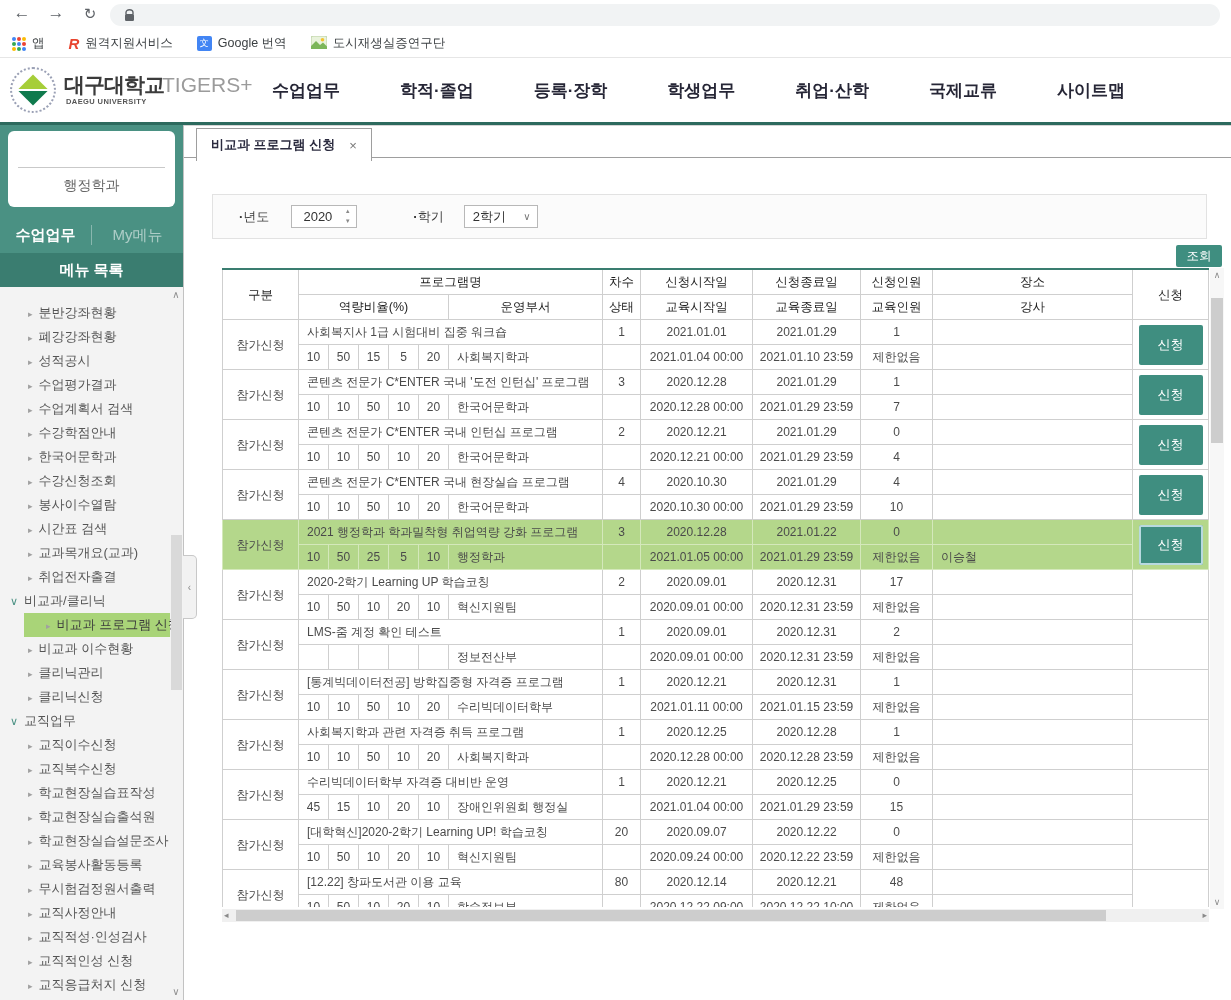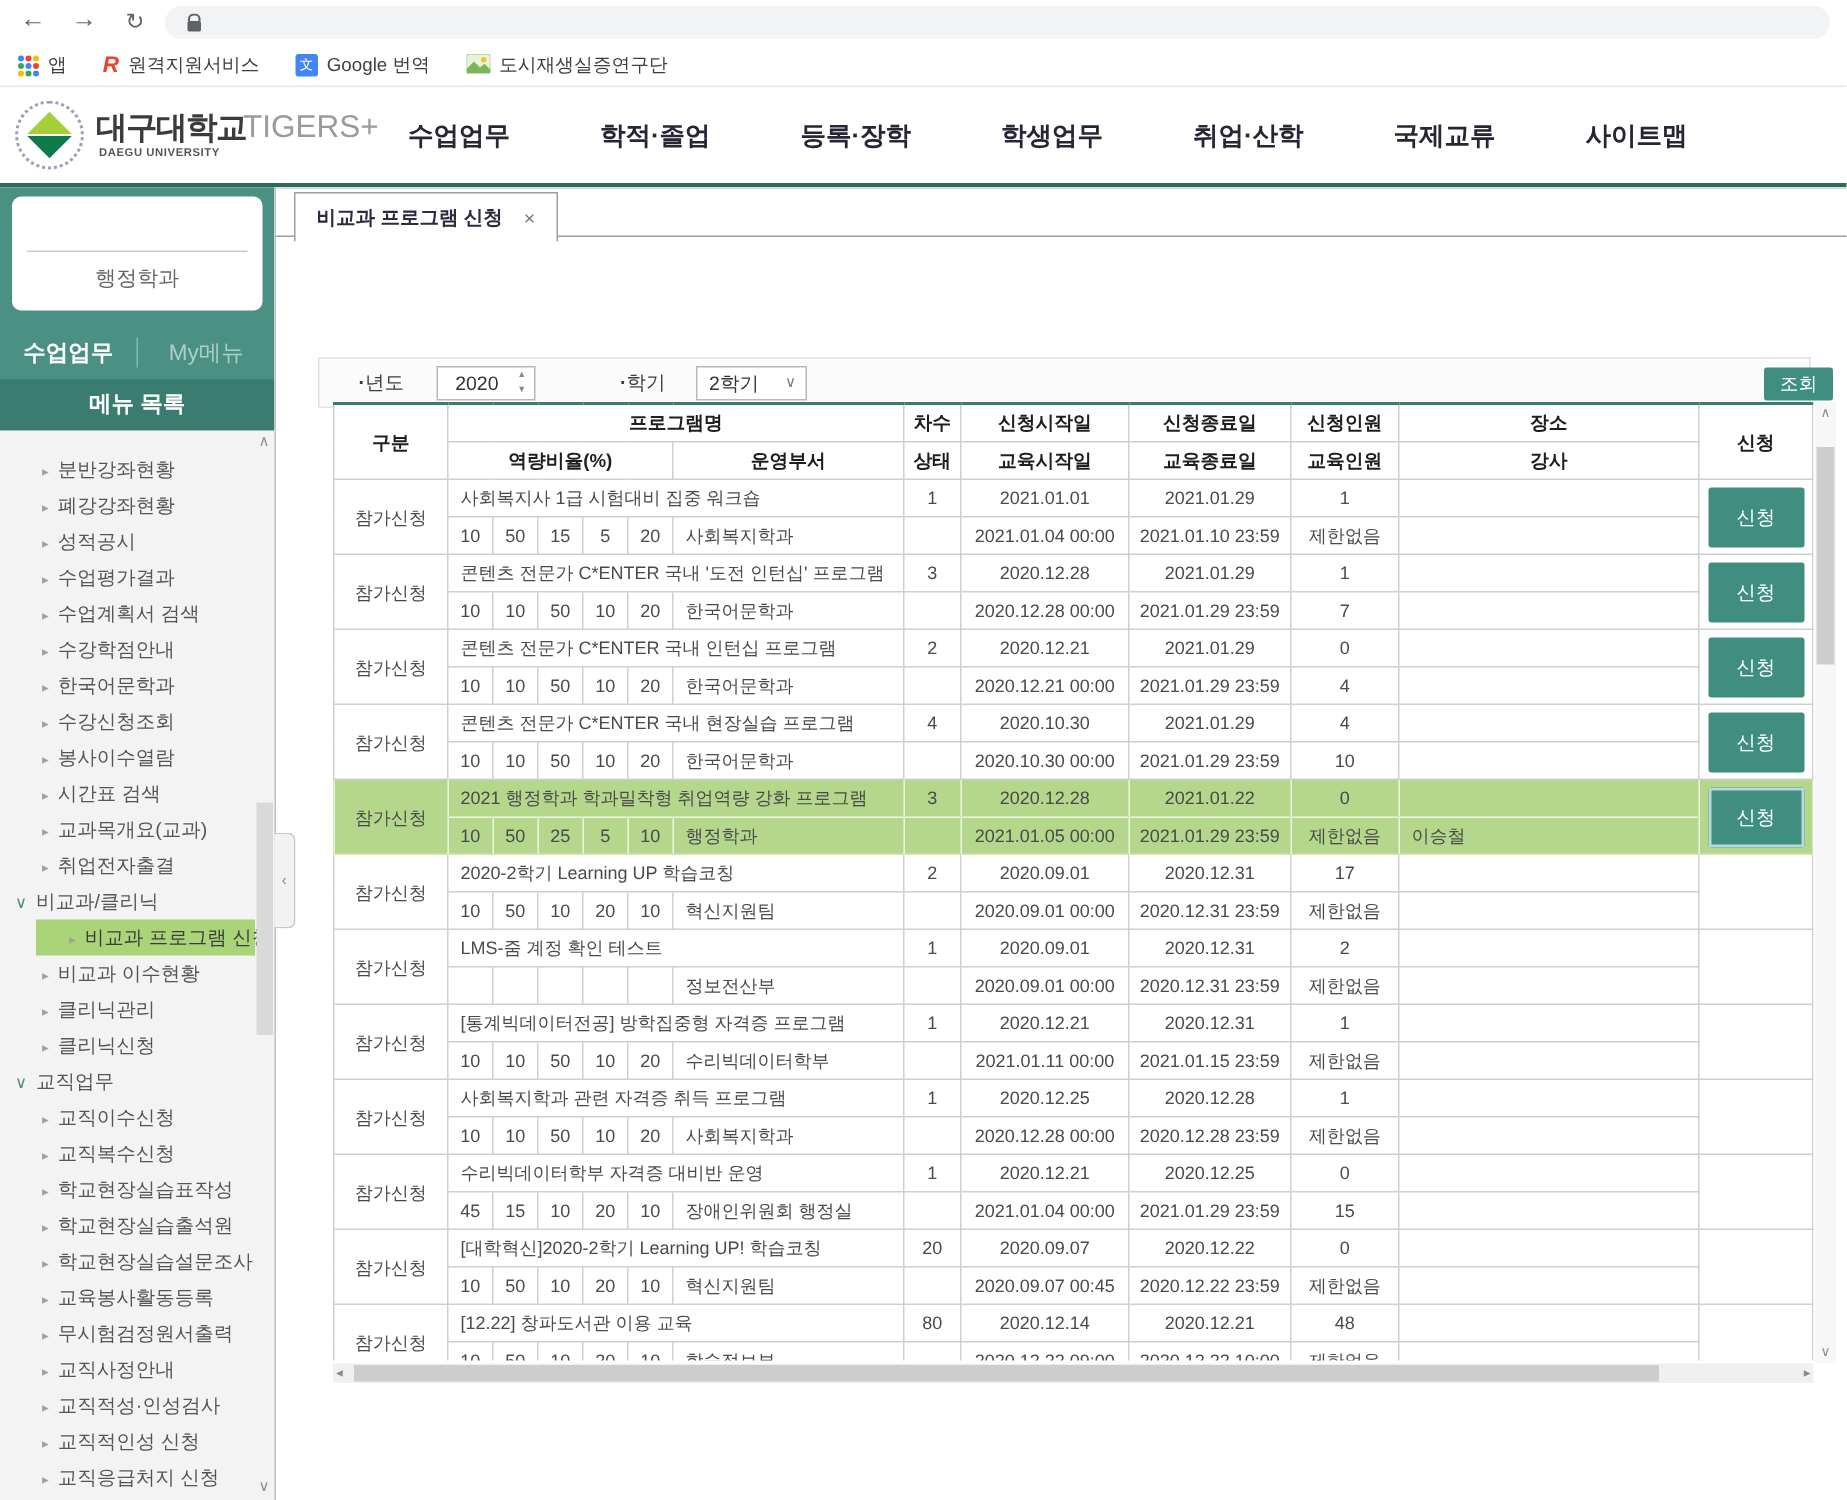--- a/index.html
+++ b/index.html
@@ -64,40 +64,40 @@
   
   #main{position:absolute;left:183px;top:125px;width:1048px;height:875px;background:#fff;
         border-left:1px solid #c2c2c2;box-sizing:border-box;}
   .tab-strip{position:absolute;top:0;left:0;width:100%;height:33px;background:#fff;
              border-top:1px solid #d5d5d5;border-bottom:1px solid #9e9e9e;box-sizing:border-box;}
   .doc-tab{position:absolute;left:12px;top:2px;height:32px;background:#fff;border:1px solid #9e9e9e;border-bottom:none;
            display:flex;align-items:center;padding:0 14px;gap:14px;z-index:2;cursor:pointer;}
   .doc-tab .t-label{font-size:13px;font-weight:bold;color:#2b2b3f;}
   .doc-tab .t-close{font-size:13px;color:#777;cursor:pointer;}
   .breadcrumb{position:absolute;top:42px;left:22px;font-size:13px;font-weight:bold;color:#3a3a3a;}
-  .filter-box{position:absolute;top:69px;left:28px;width:995px;height:34px;background:#fbfbfb;
-              border:1px solid #e2e2e2;box-sizing:border-box;display:flex;align-items:center;margin-top:44px;}
+  .filter-box{position:absolute;top:69px;left:28px;width:995px;height:45px;background:#fbfbfb;
+              border:1px solid #e2e2e2;box-sizing:border-box;display:flex;align-items:center;}
   .f-label{font-size:13px;color:#3c3c3c;}
   .f-bullet{font-weight:bold;color:#333;}
   .spinner{width:66px;height:23px;background:#fff;border:1px solid #b8b8b8;position:relative;box-sizing:border-box;margin-left:22px;}
   .spinner .val{position:absolute;right:24px;top:0;line-height:21px;font-size:13px;color:#333;text-align:center;}
   .spin-btns{position:absolute;right:2px;top:2px;width:13px;height:17px;display:flex;flex-direction:column;
              justify-content:space-between;align-items:center;color:#8a8a8a;font-size:6px;line-height:7px;cursor:pointer;}
   .select{width:74px;height:23px;background:#fff;border:1px solid #b8b8b8;position:relative;box-sizing:border-box;margin-left:20px;}
   .select .val{position:absolute;left:8px;top:0;line-height:21px;font-size:13px;color:#333;}
   .select .chev{position:absolute;right:6px;top:0;line-height:21px;color:#777;font-size:10px;}
   .ml-56{margin-left:56px;} .ml-26{margin-left:26px;}
   .search-btn{position:absolute;top:120px;left:992px;width:46px;height:22px;background:#3f8e80;color:#fff;
               font-size:12.5px;text-align:center;line-height:22px;border-radius:2px;cursor:pointer;}
   
   .table-wrap{position:absolute;top:143px;left:38px;width:987px;height:639px;overflow:hidden;}
   table{border-collapse:collapse;table-layout:fixed;width:986px;}
   th,td{border:1px solid #cfcfcf;font-size:12px;color:#4a4a4a;text-align:center;padding:0;height:24px;
         line-height:24px;overflow:hidden;white-space:nowrap;box-sizing:border-box;}
-  thead th{font-size:12.5px;font-weight:bold;color:#1e1e1e;height:25px;background:#fff;}
+  thead th{font-size:12.5px;font-weight:normal;color:#1e1e1e;height:25px;background:#fff;}
   thead tr:first-child th{border-top:2px solid #3a7d70;}
   td.c-name,td.c-dept,td.c-inst{text-align:left;padding-left:8px;}
   tr.hl td{background:#b4d78b;border-color:#d4e8bb;}
   .apply-btn{width:64px;height:40px;background:#3f8e80;color:#fff;border:none;font-size:13px;border-radius:2px;
              font-family:inherit;cursor:pointer;}
   .apply-btn.focused{box-shadow:inset 0 0 0 2px rgba(225,242,255,.75);}
   
   .h-scroll{position:absolute;top:784px;left:38px;width:987px;height:13px;background:#f0f0f0;}
   .h-thumb{position:absolute;left:14px;top:1px;width:870px;height:11px;background:#cdcdcd;cursor:pointer;}
   .h-arr{position:absolute;top:0;font-size:9px;line-height:13px;color:#8a8a8a;cursor:pointer;}
@@ -542,21 +542,21 @@
     <td rowspan="2"></td>
   </tr>
   <tr>
     <td>10</td>
     <td>50</td>
     <td>10</td>
     <td>20</td>
     <td>10</td>
     <td class="c-dept">혁신지원팀</td>
     <td></td>
-    <td>2020.09.07 00:45</td>
+    <td>2020.09.24 00:00</td>
     <td>2020.12.22 23:59</td>
     <td>제한없음</td>
     <td class="c-inst"></td>
   </tr>
 
   <tr>
     <td rowspan="2">참가신청</td>
     <td colspan="6" class="c-name">[12.22] 창파도서관 이용 교육</td>
     <td>80</td>
     <td>2020.12.14</td>

